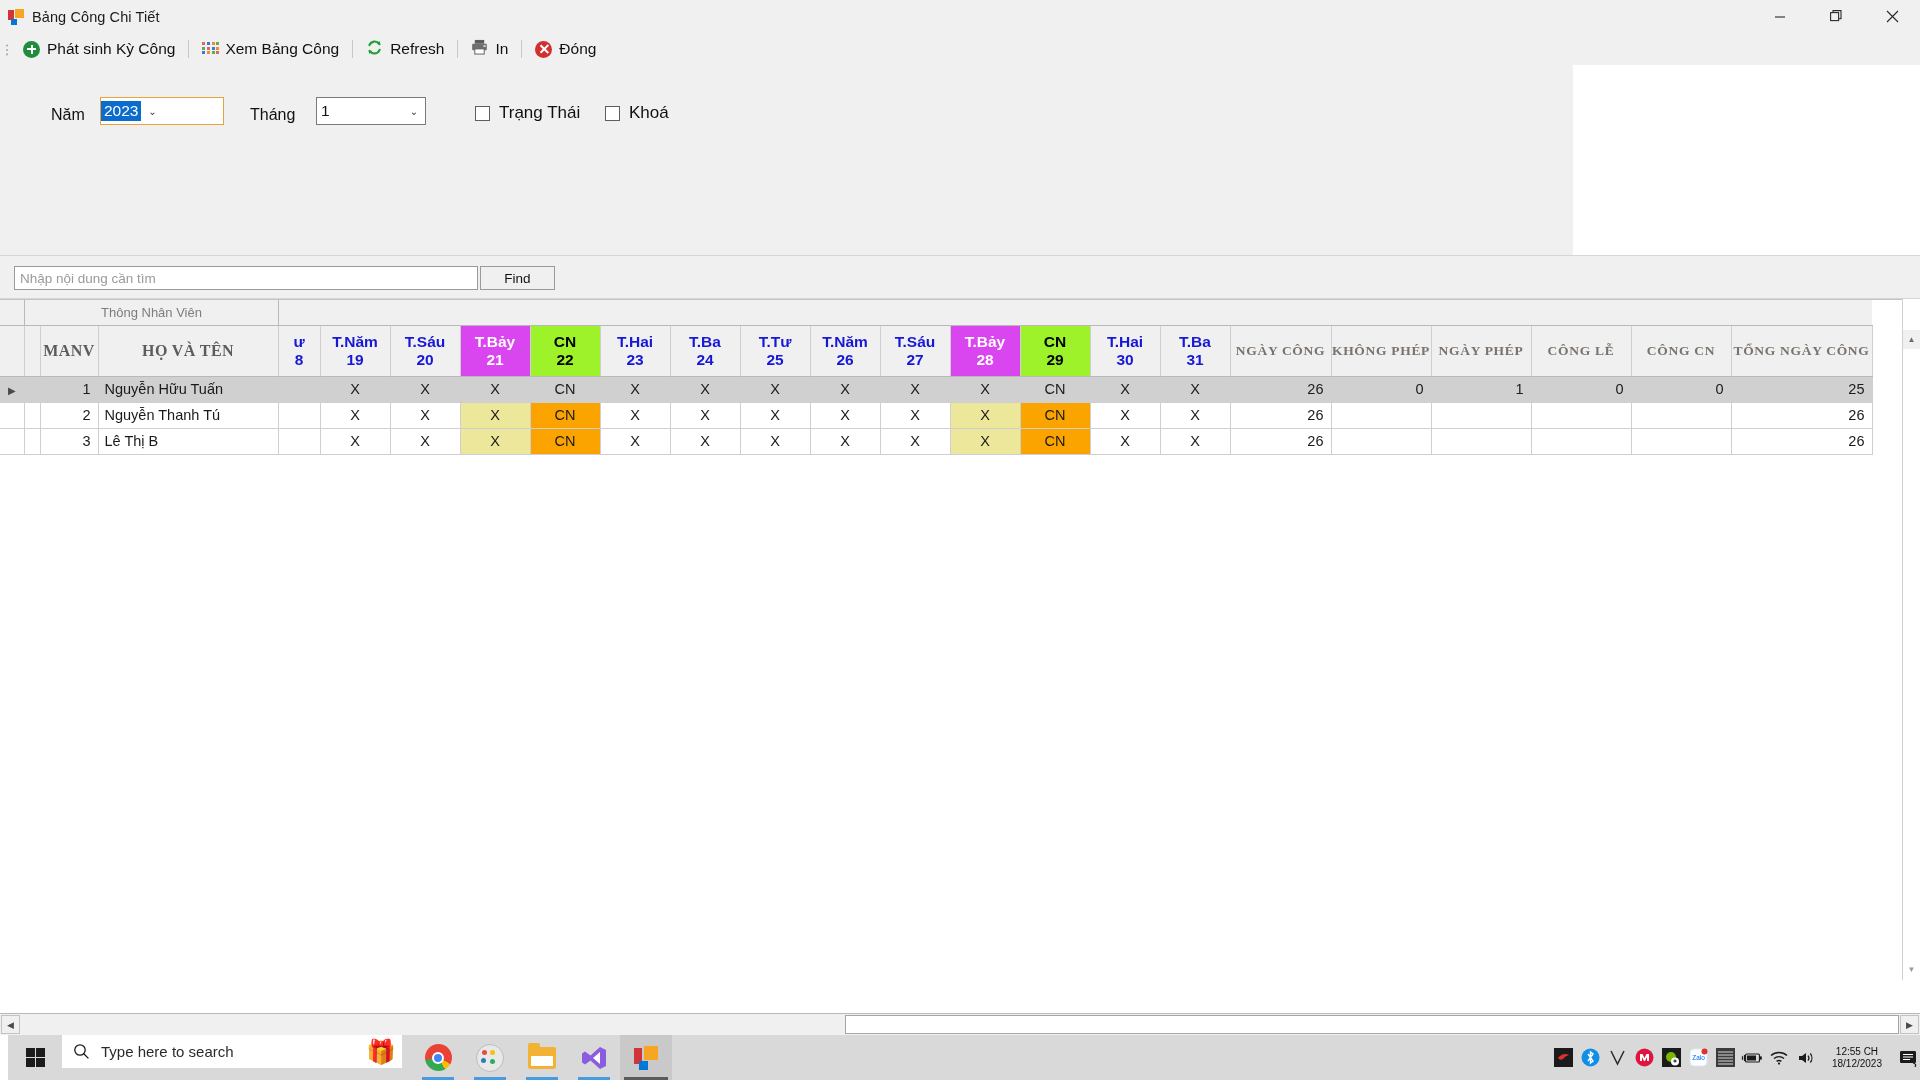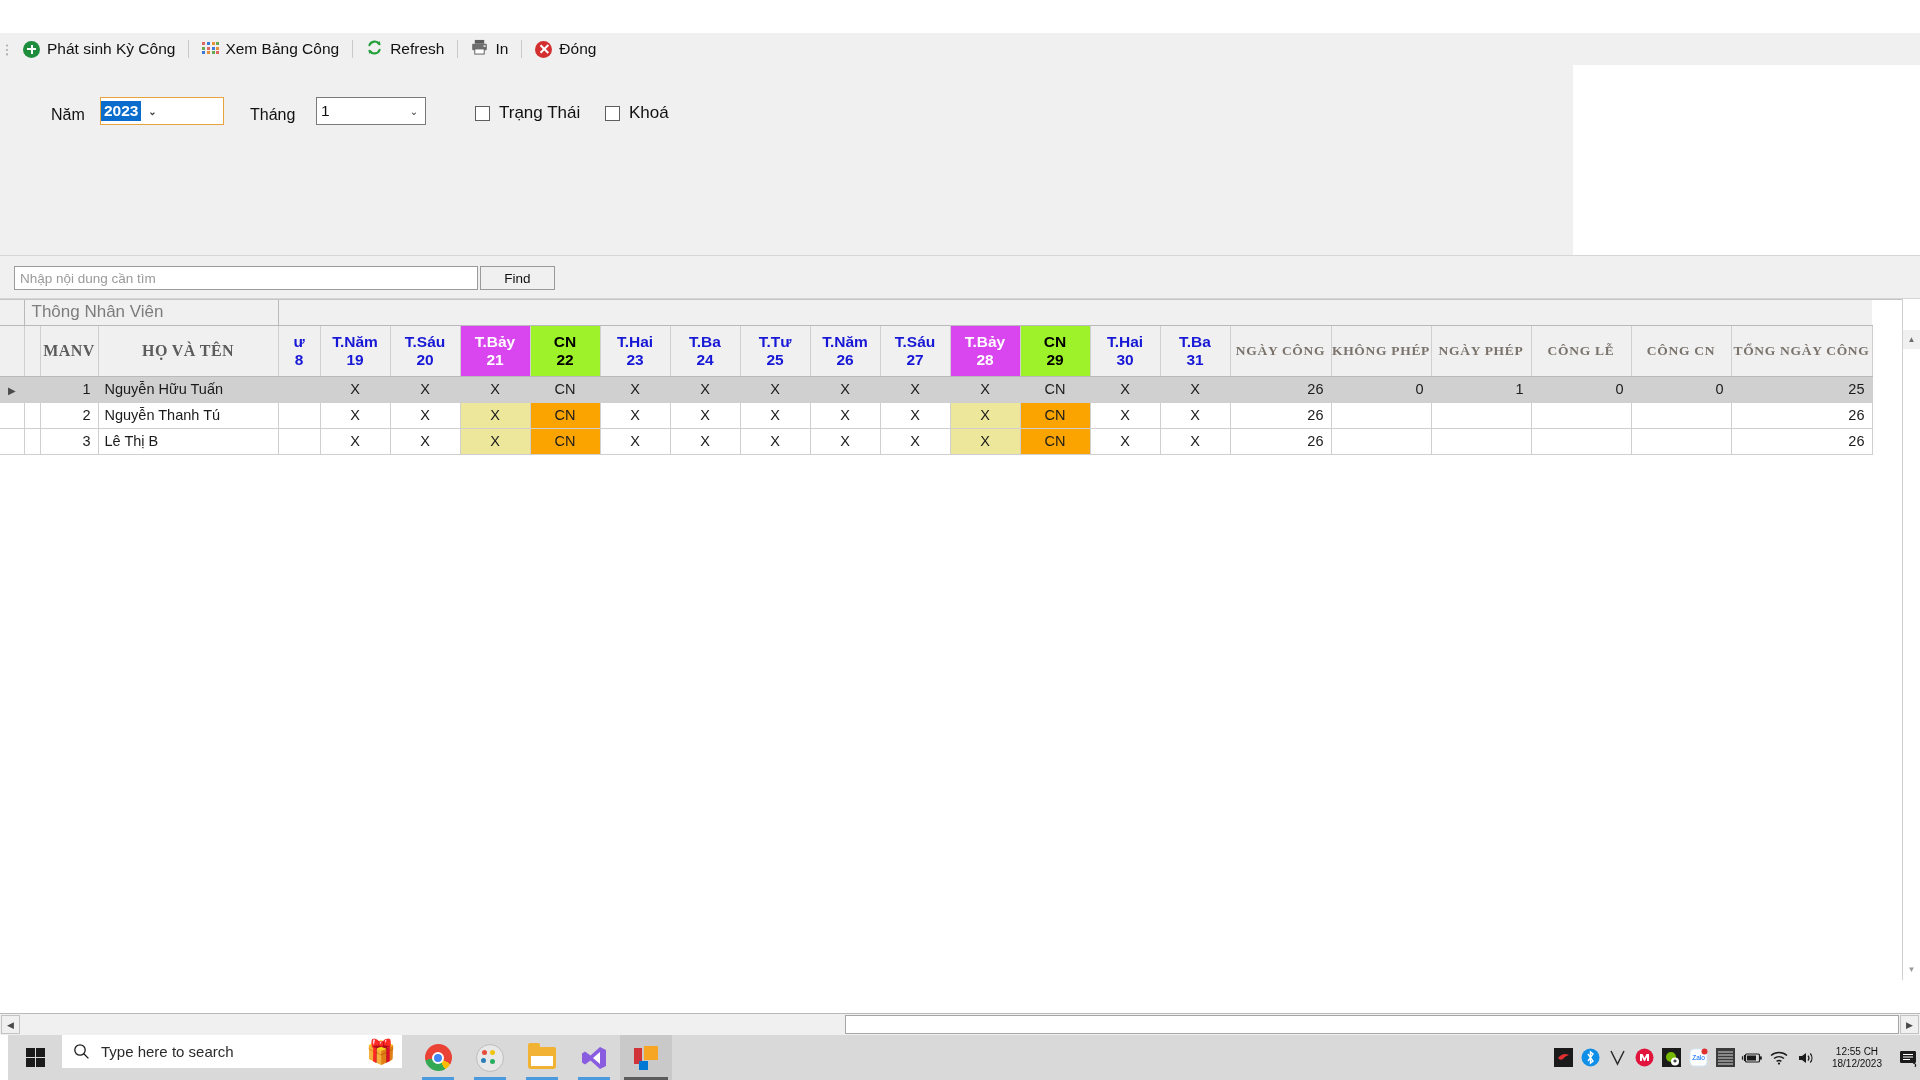--- a/index.html
+++ b/index.html
@@ -57,21 +57,21 @@
   .ico-xcircle:before{transform:rotate(45deg);}
   .ico-xcircle:after{transform:rotate(-45deg);}
 
   
   .filterbar{position:absolute;left:0;top:65px;width:1573px;height:190px;background:#f0f0f0;}
   .f-label{position:absolute;font-size:16px;color:#111;}
   .combo{
     position:absolute;height:28px;background:#fff;border:1px solid #7a7a7a;
     display:flex;align-items:center;box-sizing:border-box;
   }
-  .combo.focused{border-color:#e8a33d;font-weight:bold;}
+  .combo.focused{border-color:#e8a33d;}
   .combo .cval{flex:1;font-size:15.5px;color:#111;padding-left:4px;white-space:nowrap;overflow:hidden;}
   .combo .cval.sel{background:#0a6ccc;color:#fff;display:inline-block;flex:0 0 auto;padding:1px 3px;}
   .combo .carrow{width:22px;display:flex;align-items:center;justify-content:center;color:#3a3a3a;font-size:10px;}
   .chk{position:absolute;display:flex;align-items:center;gap:9px;}
   .chk .box{width:15px;height:15px;border:1px solid #5e5e5e;background:#fff;box-sizing:border-box;}
   .chk .txt{font-size:17px;color:#111;white-space:nowrap;}
 
   
   .searchstrip{
     position:absolute;left:0;top:255px;width:1920px;height:44px;background:#f0f0f0;
@@ -95,21 +95,21 @@
     border-top:1px solid #c4c4c4;box-sizing:border-box;overflow:hidden;
   }
   table.grid{border-collapse:collapse;table-layout:fixed;}
   .grid th,.grid td{
     border-right:1px solid #cfcfcf;border-bottom:1px solid #cfcfcf;
     padding:0;box-sizing:border-box;overflow:hidden;white-space:nowrap;
   }
   
   .band{height:25px;background:#f0f0f0;}
   .band td{border-bottom:1px solid #b9b9b9;border-right:1px solid #b9b9b9;background:#f0f0f0;}
-  .band .bandlabel{font-size:17px;color:#7d7d7d;padding-left:7px;text-align:left;}
+  .band .bandlabel{font-size:13px;color:#7d7d7d;padding-left:1px;text-align:center;}
   .band .bandblank{border-right:none;}
   
   tr.hdr{height:51px;}
   .hdr th{
     background:#f0f0f0;border-bottom:1px solid #b9b9b9;
     font-weight:bold;text-align:center;vertical-align:middle;line-height:1.12;
   }
   .hdr th.info{font-size:16px;color:#5c5c5c;font-family:"Liberation Serif",serif;letter-spacing:.4px;}
   .hdr th.day{font-size:15.5px;color:#1717d6;font-family:"Liberation Sans",sans-serif;}
   .hdr th.day.sat{background:#d946ef;color:#ffffff;}
@@ -207,20 +207,47 @@
     margin:0 8px 0 12px;line-height:1.16;
   }
   .tray-clock span{font-size:10px;color:#111;}
   .tray-notif{width:38px;height:45px;display:flex;align-items:center;justify-content:center;}
 </style>
 </head>
 <body>
 
 <div class="app">
 
+  <div class="titlebar">
+    <div class="title-ico">
+      <i class="ti-a"></i>
+        <i class="ti-b"></i>
+        <i class="ti-c"></i>
+    </div>
+    <div class="title-text">Bảng Công Chi Tiết</div>
+    <div class="win-btns">
+      <div class="win-btn">
+        <svg width="12" height="12" viewBox="0 0 12 12">
+            <path d="M1 6 h10" stroke="#2b2b2b" stroke-width="1.1"></path>
+          </svg>
+      </div>
+      <div class="win-btn">
+        <svg width="13" height="13" viewBox="0 0 13 13">
+          <rect x="0.6" y="2.6" width="8" height="8" fill="none" stroke="#2b2b2b" stroke-width="1.1"></rect>
+          <path d="M3 2.2 V0.6 H11 V8.6 H9.2" fill="none" stroke="#2b2b2b" stroke-width="1.1"></path>
+        </svg>
+      </div>
+      <div class="win-btn close">
+        <svg width="13" height="13" viewBox="0 0 13 13">
+          <path d="M1 1 L12 12 M12 1 L1 12" stroke="#2b2b2b" stroke-width="1.15"></path>
+        </svg>
+      </div>
+    </div>
+    <div class="overflow-chevron">▾</div>
+  </div>
 
   <div class="toolbar">
     <div class="tb-grip">⋮</div>
 
     <div class="tb-item">
       <span class="ico ico-plus"></span>
       <span class="tb-label">Phát sinh Kỳ Công</span>
     </div>
     <div class="tb-sep"></div>
 

